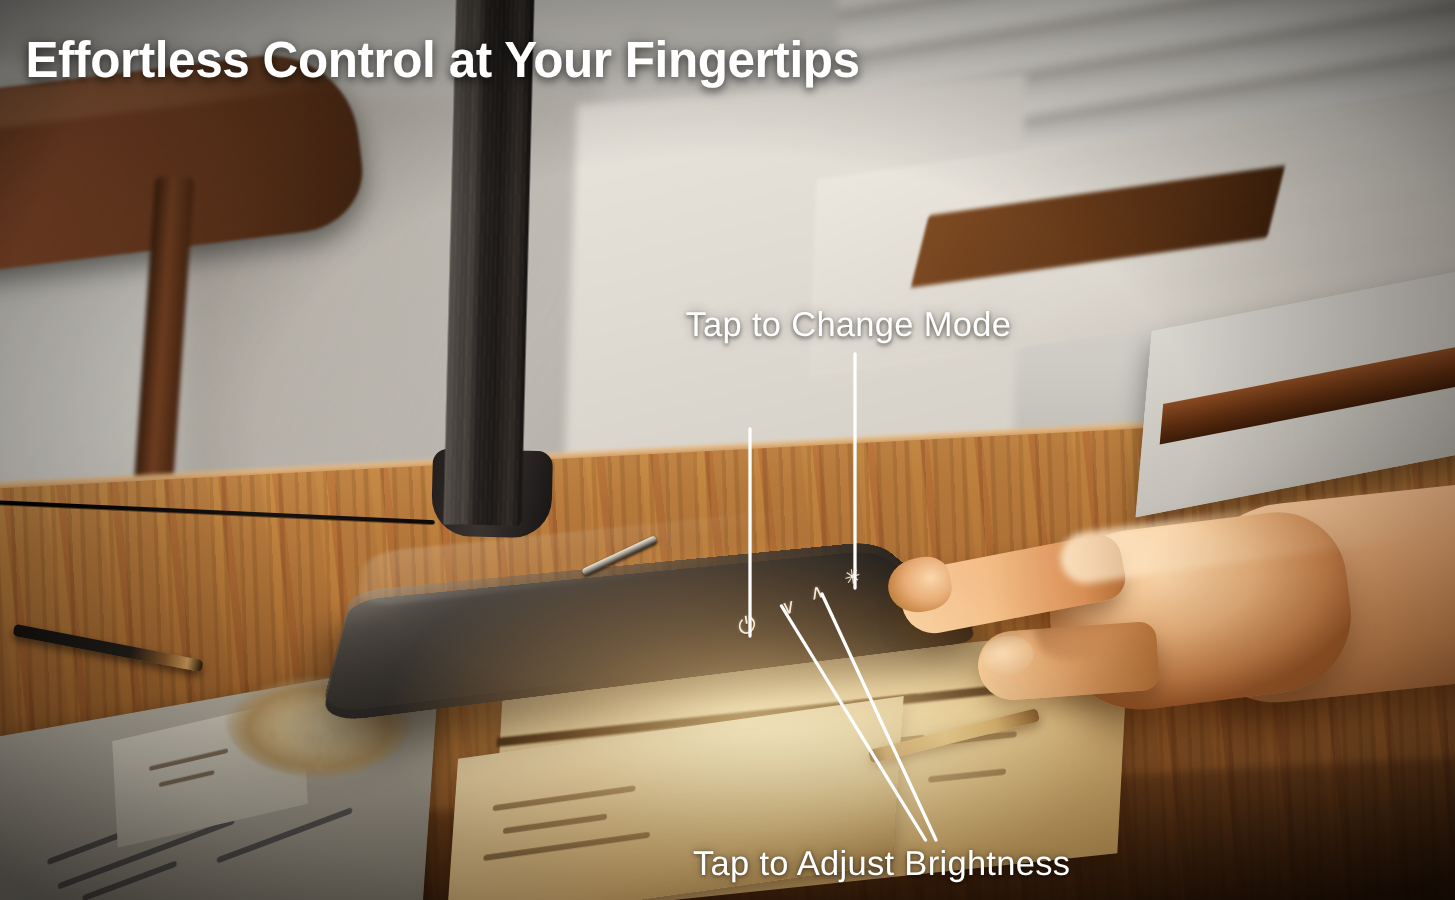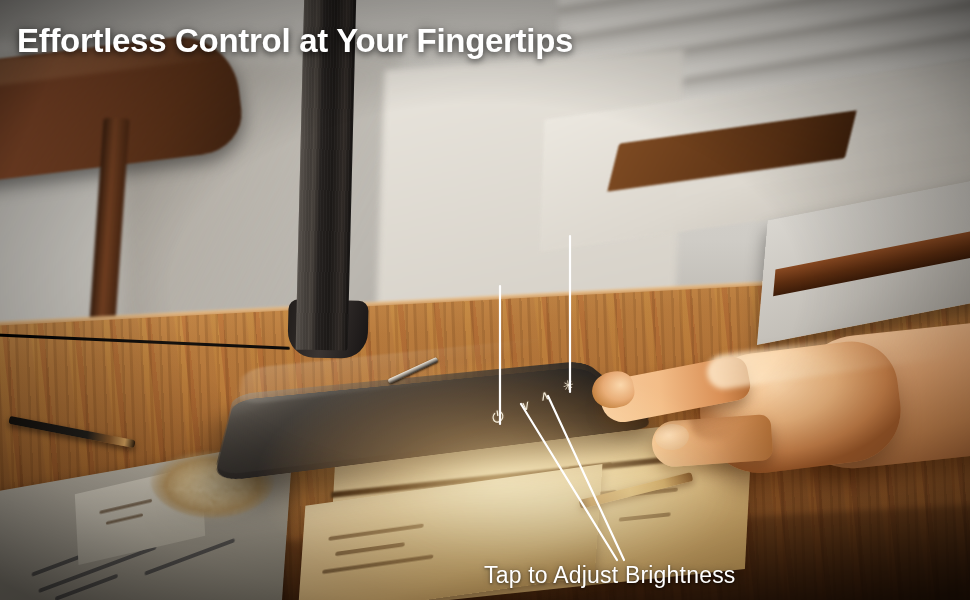--- a/index.html
+++ b/index.html
@@ -396,21 +396,21 @@
     color: #ffffff;
     font-family: "Liberation Sans", sans-serif;
     font-size: 23px;
     font-weight: 400;
     letter-spacing: .2px;
     white-space: nowrap;
     text-shadow: 0 1px 3px rgba(0,0,0,.55), 0 0 8px rgba(0,0,0,.35);
   }
   #label-power  { left: 419px; top: 255px; }
   #label-mode   { left: 457px; top: 203px; }
-  #label-bright { left: 484px; top: 562px; }
+  #label-bright { left: 462px; top: 562px; }
 
   #headline {
     position: absolute;
     left: 17px; top: 21px;
     color: #ffffff;
     font-family: "Liberation Sans", sans-serif;
     font-weight: 700;
     font-size: 34px;
     letter-spacing: -.3px;
     transform: scaleX(.97);
@@ -515,18 +515,19 @@
   <div id="vignette" class="layer"></div>
 
   <svg id="leaders" class="layer" width="970" height="600">
     <line x1="500" y1="286" x2="500" y2="424" stroke="#ffffff" stroke-width="2.2" stroke-linecap="round"></line>
     <line x1="570" y1="236" x2="570" y2="392" stroke="#ffffff" stroke-width="2.2" stroke-linecap="round"></line>
     <line x1="521" y1="404" x2="617" y2="560" stroke="#ffffff" stroke-width="2.2" stroke-linecap="round"></line>
     <line x1="548" y1="396" x2="624" y2="560" stroke="#ffffff" stroke-width="2.2" stroke-linecap="round"></line>
   </svg>
 
   <div id="annotations" class="layer">
+    <div id="label-mode" class="anno-label">Tap to Change Mode</div>
     <div id="label-bright" class="anno-label">Tap to Adjust Brightness</div>
   </div>
 
   <div id="headline">Effortless Control at Your Fingertips</div>
 
 </div>
 
 </body></html>

